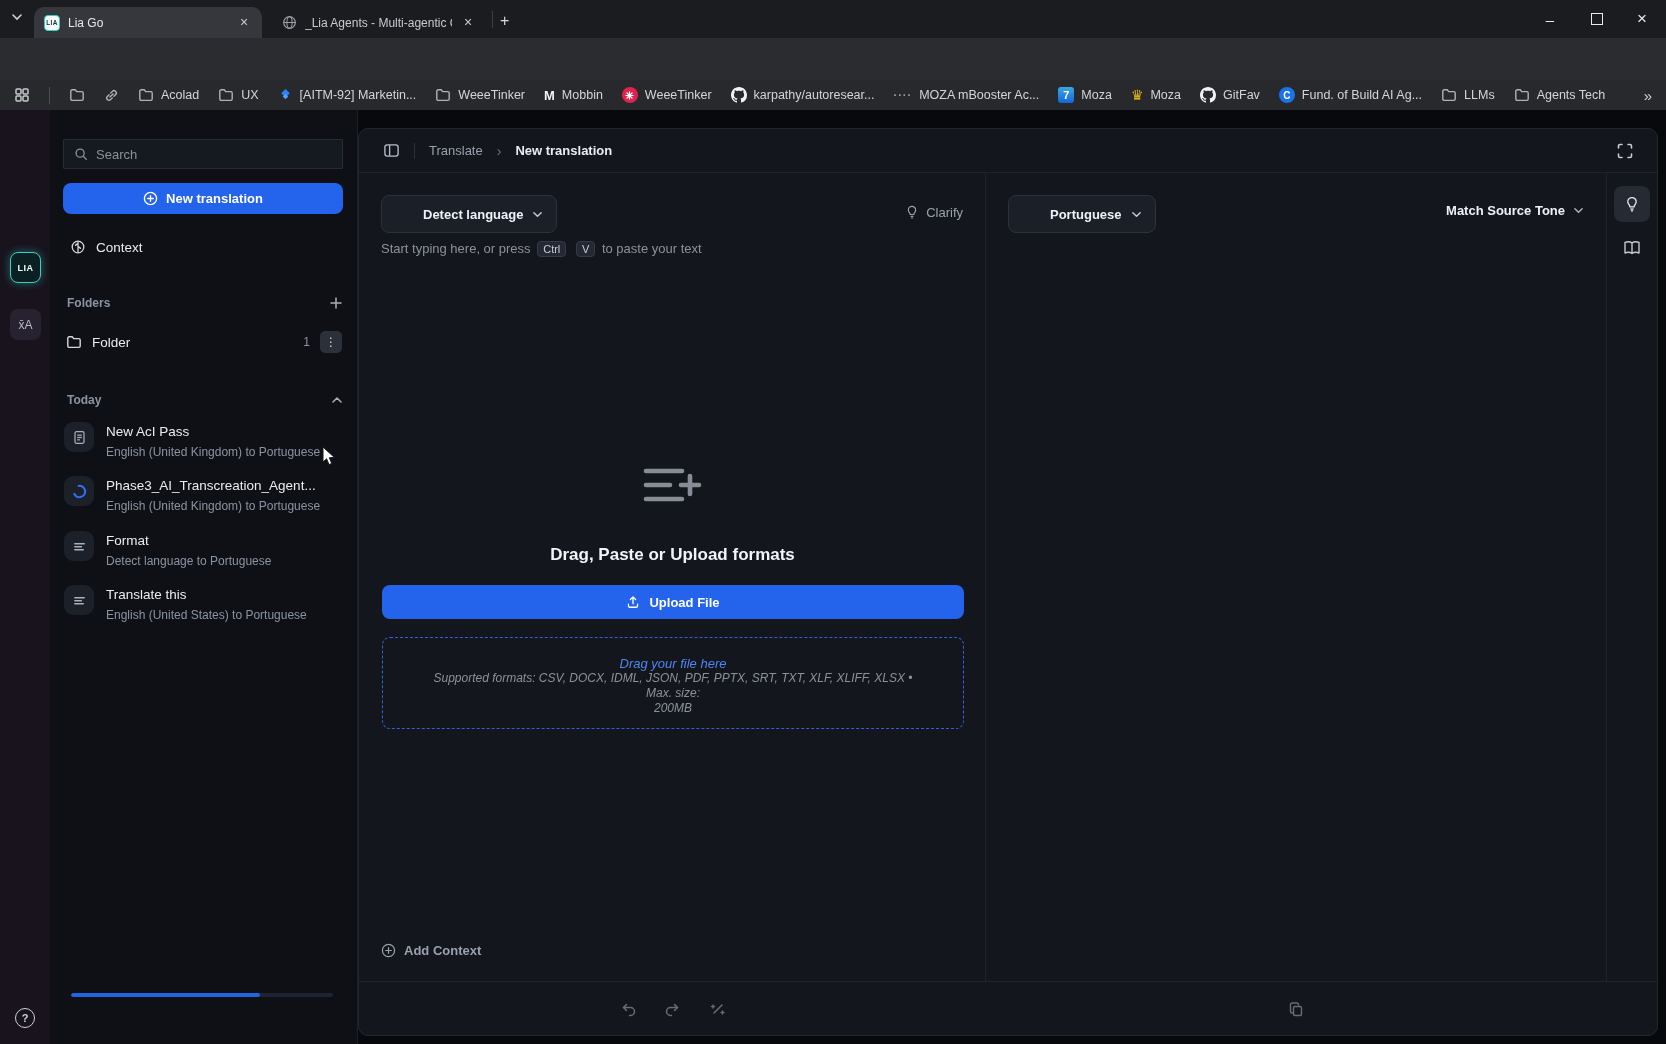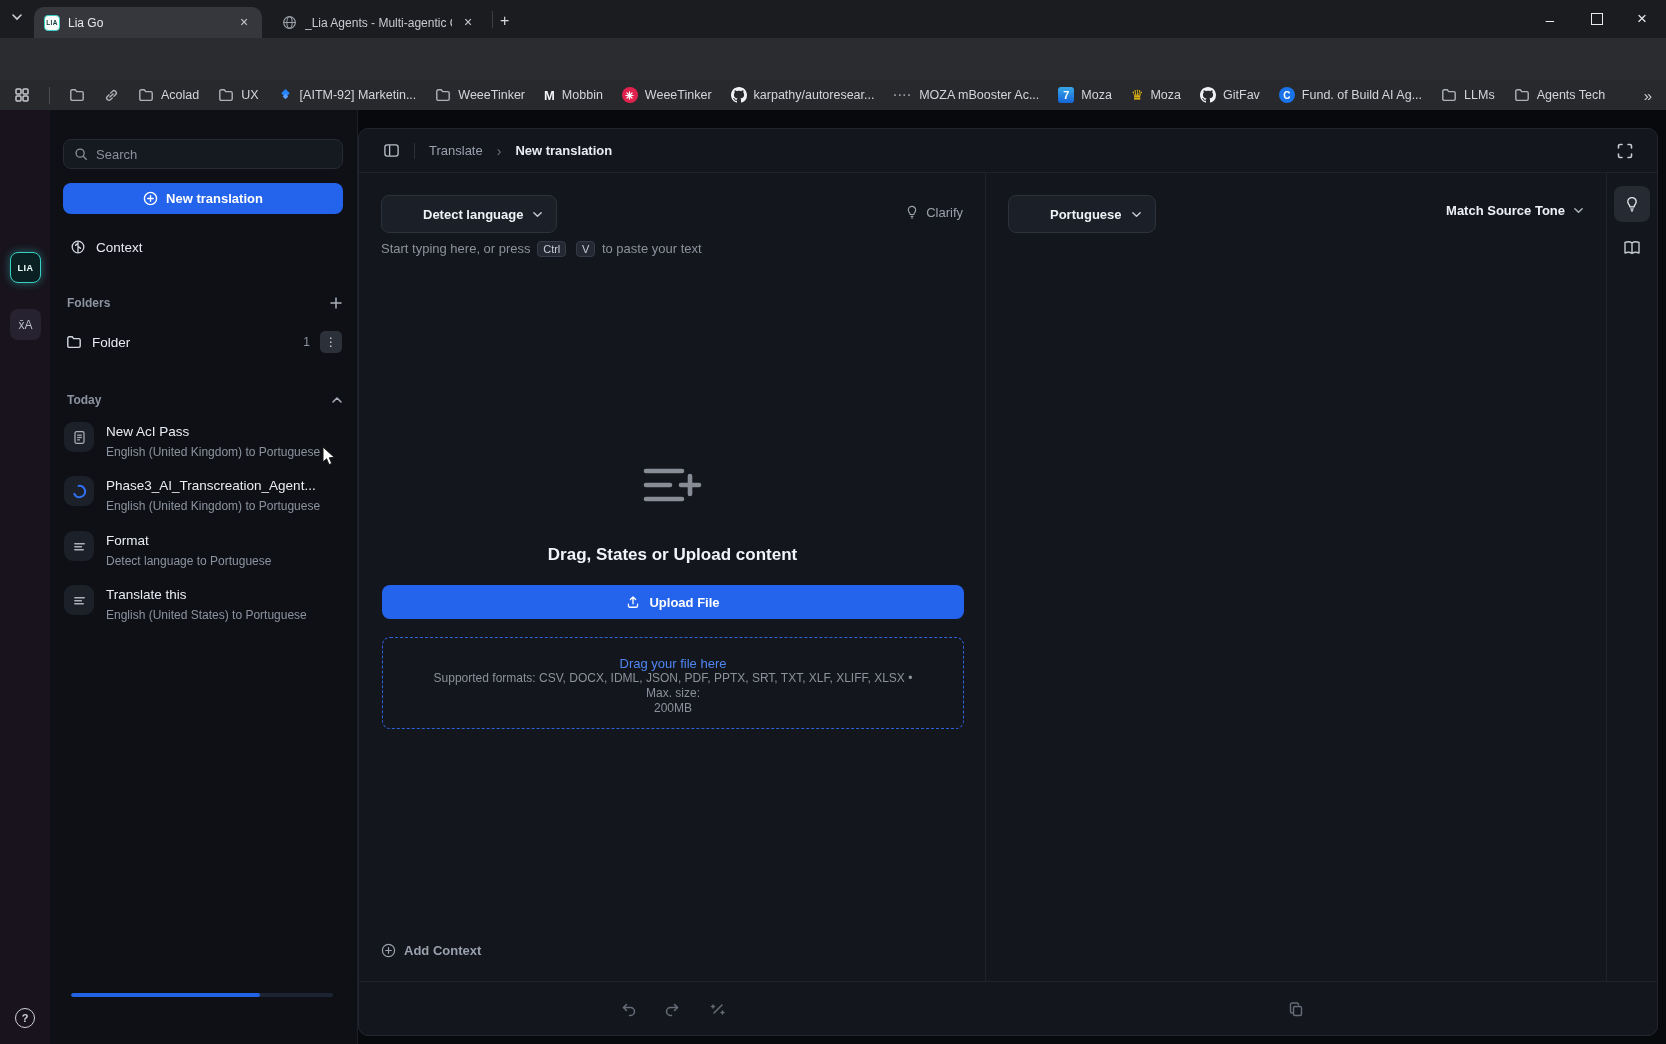--- a/index.html
+++ b/index.html
@@ -32,21 +32,21 @@
   
   #appbg{left:0;top:110px;width:1666px;height:934px;background:#08090d;}
   #rail{left:0;top:110px;width:50px;height:934px;background:#18131d;}
   #lialogo{left:10px;top:142px;width:31px;height:31px;border-radius:8px;background:#0b2023;border:1.5px solid #38cfc4;box-sizing:border-box;
      display:flex;align-items:center;justify-content:center;font-size:9px;font-weight:bold;color:#eafffd;letter-spacing:.5px;box-shadow:0 0 8px rgba(56,207,196,.45);}
   #railtranslate{left:10px;top:199px;width:31px;height:31px;border-radius:8px;background:#272230;display:flex;align-items:center;justify-content:center;
      font-size:12px;color:#b7bcc5;}
   .railicon{display:flex;align-items:center;justify-content:center;color:#cfd3d9;}
   #railhelp{left:15px;top:898px;width:18px;height:18px;border:1.4px solid #cfd3d9;border-radius:50%;font-size:11px;font-weight:bold;}
   #sidebar{left:50px;top:110px;width:308px;height:934px;background:#0e1015;border-right:1px solid #1c1f26;box-sizing:border-box;}
-  #searchbox{left:13px;top:29px;width:280px;height:30px;border-radius:8px;background:#151920;border:1px solid #262b34;box-sizing:border-box;display:flex;align-items:center;gap:8px;padding:0 10px;}
+  #searchbox{left:13px;top:29px;width:280px;height:30px;border-radius:1px;background:#151920;border:1px solid #262b34;box-sizing:border-box;display:flex;align-items:center;gap:8px;padding:0 10px;}
   #searchbox .ph{font-size:13px;color:#8b919c;}
   #newtrans{left:13px;top:73px;width:280px;height:31px;border-radius:8px;background:var(--accent,#2566eb);display:flex;align-items:center;justify-content:center;gap:8px;}
   #newtrans .lbl{font-size:13px;font-weight:bold;color:#fff;}
   #contextrow{left:13px;top:124px;width:280px;height:26px;display:flex;align-items:center;gap:10px;padding-left:7px;box-sizing:border-box;}
   #contextrow .lbl{font-size:13.5px;color:#e8ebf1;}
   .secthead{font-size:12px;font-weight:bold;color:#8c93a0;}
   #foldershead{left:17px;top:186px;width:276px;display:flex;justify-content:space-between;align-items:center;}
   #folderrow{left:8px;top:217px;width:292px;height:30px;border-radius:6px;display:flex;align-items:center;gap:10px;padding:0 8px;box-sizing:border-box;}
   #folderrow .lbl{font-size:13.5px;color:#e8ebf1;flex:1;}
   #folderrow .count{font-size:12px;color:#8c93a0;}
@@ -70,21 +70,21 @@
   #tgtpanel{left:627px;top:0;width:621px;height:808px;border-right:1px solid #20232b;box-sizing:border-box;}
   #strip{left:1248px;top:0;width:50px;height:808px;}
   .langbtn{height:38px;border-radius:8px;background:#1b1f27;border:1px solid #2c323c;box-sizing:border-box;display:flex;align-items:center;gap:9px;padding:0 13px;}
   .langbtn .lbl{font-size:13px;font-weight:bold;color:#eef1f6;white-space:nowrap;padding-left:28px;}
   .ghost{display:flex;align-items:flex-start;gap:7px;color:#99a1ad;font-size:13px;}
   .kbd{display:inline-block;background:#242832;border:1px solid #353b46;border-radius:4px;padding:1px 5px;font-size:11px;color:#c7cdd7;margin:0 3px;}
   #typing{left:22px;top:68px;font-size:13px;color:#8b919c;white-space:nowrap;}
   #emptytitle{left:0;top:372px;width:627px;text-align:center;font-size:17px;font-weight:bold;color:#f1f4f9;}
   #uploadbtn{left:23px;top:412px;width:582px;height:34px;border-radius:8px;background:var(--accent,#2267e8);display:flex;align-items:center;justify-content:center;gap:9px;}
   #uploadbtn .lbl{font-size:13px;font-weight:bold;color:#fff;}
-  #dropzone{left:23px;top:464px;width:582px;height:92px;border:1.5px dashed #2d62d9;border-radius:8px;box-sizing:border-box;text-align:center;}
+  #dropzone{left:23px;top:464px;width:582px;height:92px;border:1.5px dashed #2d62d9;border-radius:8px;box-sizing:border-box;text-align:center;font-style:italic;}
   #droplabel{font-size:13px;color:var(--link-blue,#4f86f2);margin-top:18px;}
   .formats{font-size:12px;color:#8b919c;line-height:15px;margin:0 40px 0;}
   #addcontext{left:22px;top:770px;display:flex;align-items:center;gap:8px;color:#99a1ad;font-size:13px;font-weight:bold;}
   #tonebtn{position:absolute;right:22px;top:30px;display:flex;align-items:center;gap:8px;}
   #tonebtn .lbl{font-size:13px;font-weight:bold;color:#eef1f6;white-space:nowrap;}
   #bulbbtn{left:7px;top:13px;width:36px;height:36px;border-radius:8px;background:#262a33;display:flex;align-items:center;justify-content:center;color:#e8ecf2;}
   #bookbtn{left:12px;top:62px;width:26px;height:26px;display:flex;align-items:center;justify-content:center;color:#c3c8d0;}
   #bottombar{left:0;top:852px;width:1298px;height:54px;border-top:1px solid #20232b;}
   .dimicon{color:#666d78;}
   
@@ -474,21 +474,21 @@
 
       <div class="abs" style="left:283px;top:290px;">
         <svg width="62" height="48" viewBox="0 0 62 48" stroke="#878d97" stroke-width="4.6" stroke-linecap="round" fill="none">
           <line x1="4" y1="8" x2="40" y2="8"></line>
             <line x1="4" y1="22" x2="28" y2="22"></line>
             <line x1="4" y1="36" x2="40" y2="36"></line>
           <line x1="48" y1="13" x2="48" y2="31"></line>
             <line x1="39" y1="22" x2="57" y2="22"></line>
         </svg>
       </div>
-      <div class="abs" id="emptytitle">Drag, States or Upload content</div>
+      <div class="abs" id="emptytitle">Drag, Paste or Upload formats</div>
 
       <div class="abs" id="uploadbtn">
         <svg width="14" height="14" viewBox="0 0 16 16" fill="none" stroke="#fff" stroke-width="1.5" stroke-linecap="round" stroke-linejoin="round">
             <path d="M8 10 V2.5 M5 5.2 L8 2.2 L11 5.2"></path>
             <path d="M2.8 10.5 v2.2 a1.3 1.3 0 0 0 1.3 1.3 h7.8 a1.3 1.3 0 0 0 1.3 -1.3 v-2.2"></path>
           </svg>
         <span class="lbl">Upload File</span>
       </div>
 
       <div class="abs" id="dropzone">

